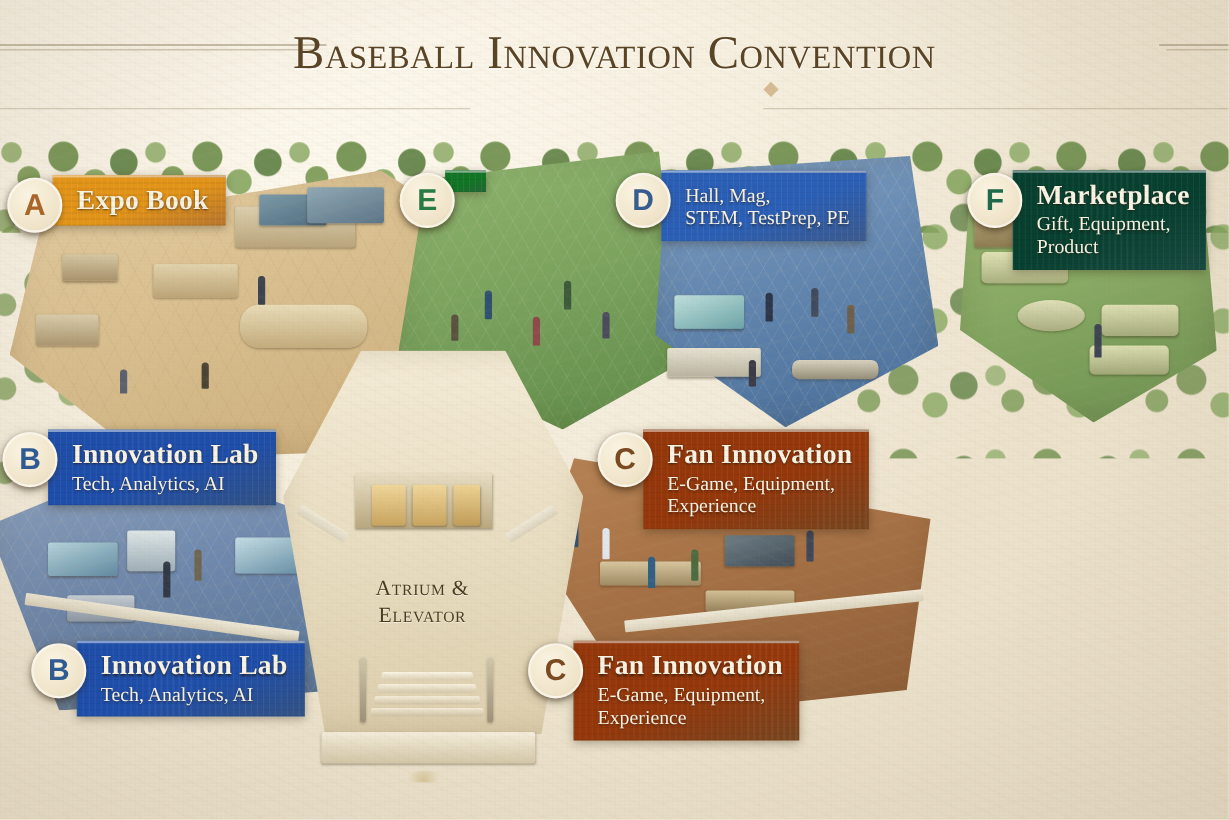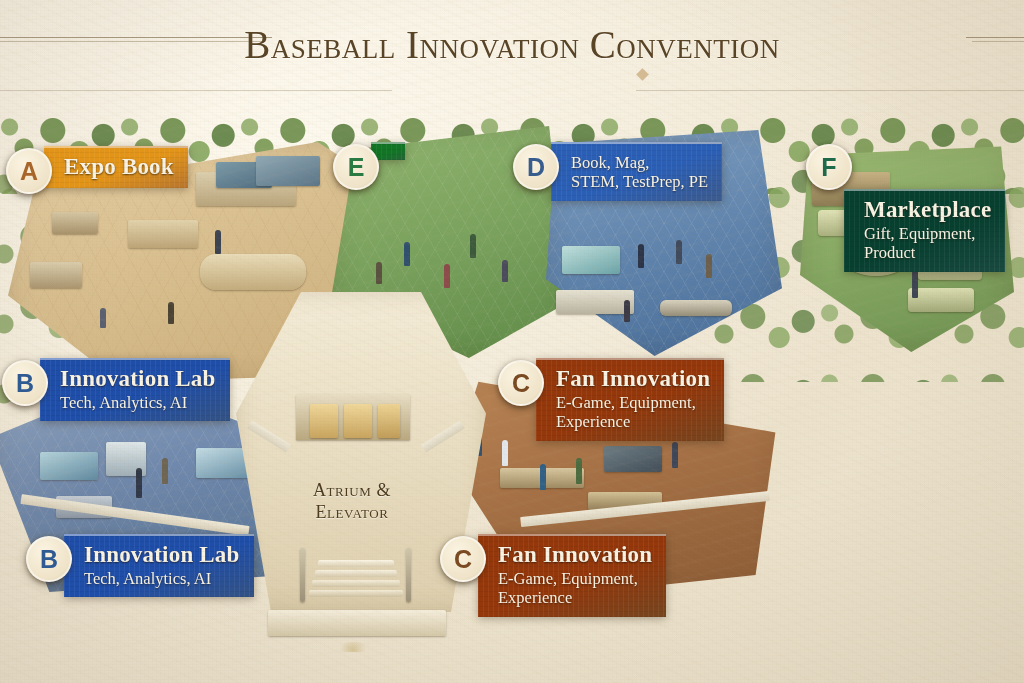--- a/index.html
+++ b/index.html
@@ -281,27 +281,27 @@
       <div class="label" style="left: 333px; top: 142px;">
         <div class="badge" style="color: rgb(42, 122, 68);">E</div>
         <div class="card" style="background: linear-gradient(160deg, rgb(47, 122, 69) 0%, rgb(47, 122, 69) 55%, rgba(0, 0, 0, 0.18) 100%), rgb(47, 122, 69);">
           <div class="texture"></div>
         </div>
       </div>
       <div class="label" style="left: 513px; top: 142px;">
         <div class="badge" style="color: rgb(55, 93, 143);">D</div>
         <div class="card" style="background: linear-gradient(160deg, rgb(74, 110, 158) 0%, rgb(74, 110, 158) 55%, rgba(0, 0, 0, 0.18) 100%), rgb(74, 110, 158);">
           <div class="texture"></div>
-          <div class="sub">Book, Mag,
+          <div class="sub">Hall, Mag,
 STEM, TestPrep, PE</div>
         </div>
       </div>
       <div class="label" style="left: 806px; top: 142px;">
         <div class="badge" style="color: rgb(31, 106, 74);">F</div>
-        <div class="card" style="background: linear-gradient(160deg, rgb(31, 90, 78) 0%, rgb(31, 90, 78) 55%, rgba(0, 0, 0, 0.18) 100%), rgb(31, 90, 78); margin-top: 47px;">
+        <div class="card" style="background: linear-gradient(160deg, rgb(31, 90, 78) 0%, rgb(31, 90, 78) 55%, rgba(0, 0, 0, 0.18) 100%), rgb(31, 90, 78);">
           <div class="texture"></div>
           <div class="name">Marketplace</div>
           <div class="sub">Gift, Equipment,
 Product</div>
         </div>
       </div>
       <div class="label" style="left: 2px; top: 358px;">
         <div class="badge" style="color: rgb(47, 90, 146);">B</div>
         <div class="card" style="background: linear-gradient(160deg, rgb(63, 100, 150) 0%, rgb(63, 100, 150) 55%, rgba(0, 0, 0, 0.18) 100%), rgb(63, 100, 150);">
           <div class="texture"></div>

